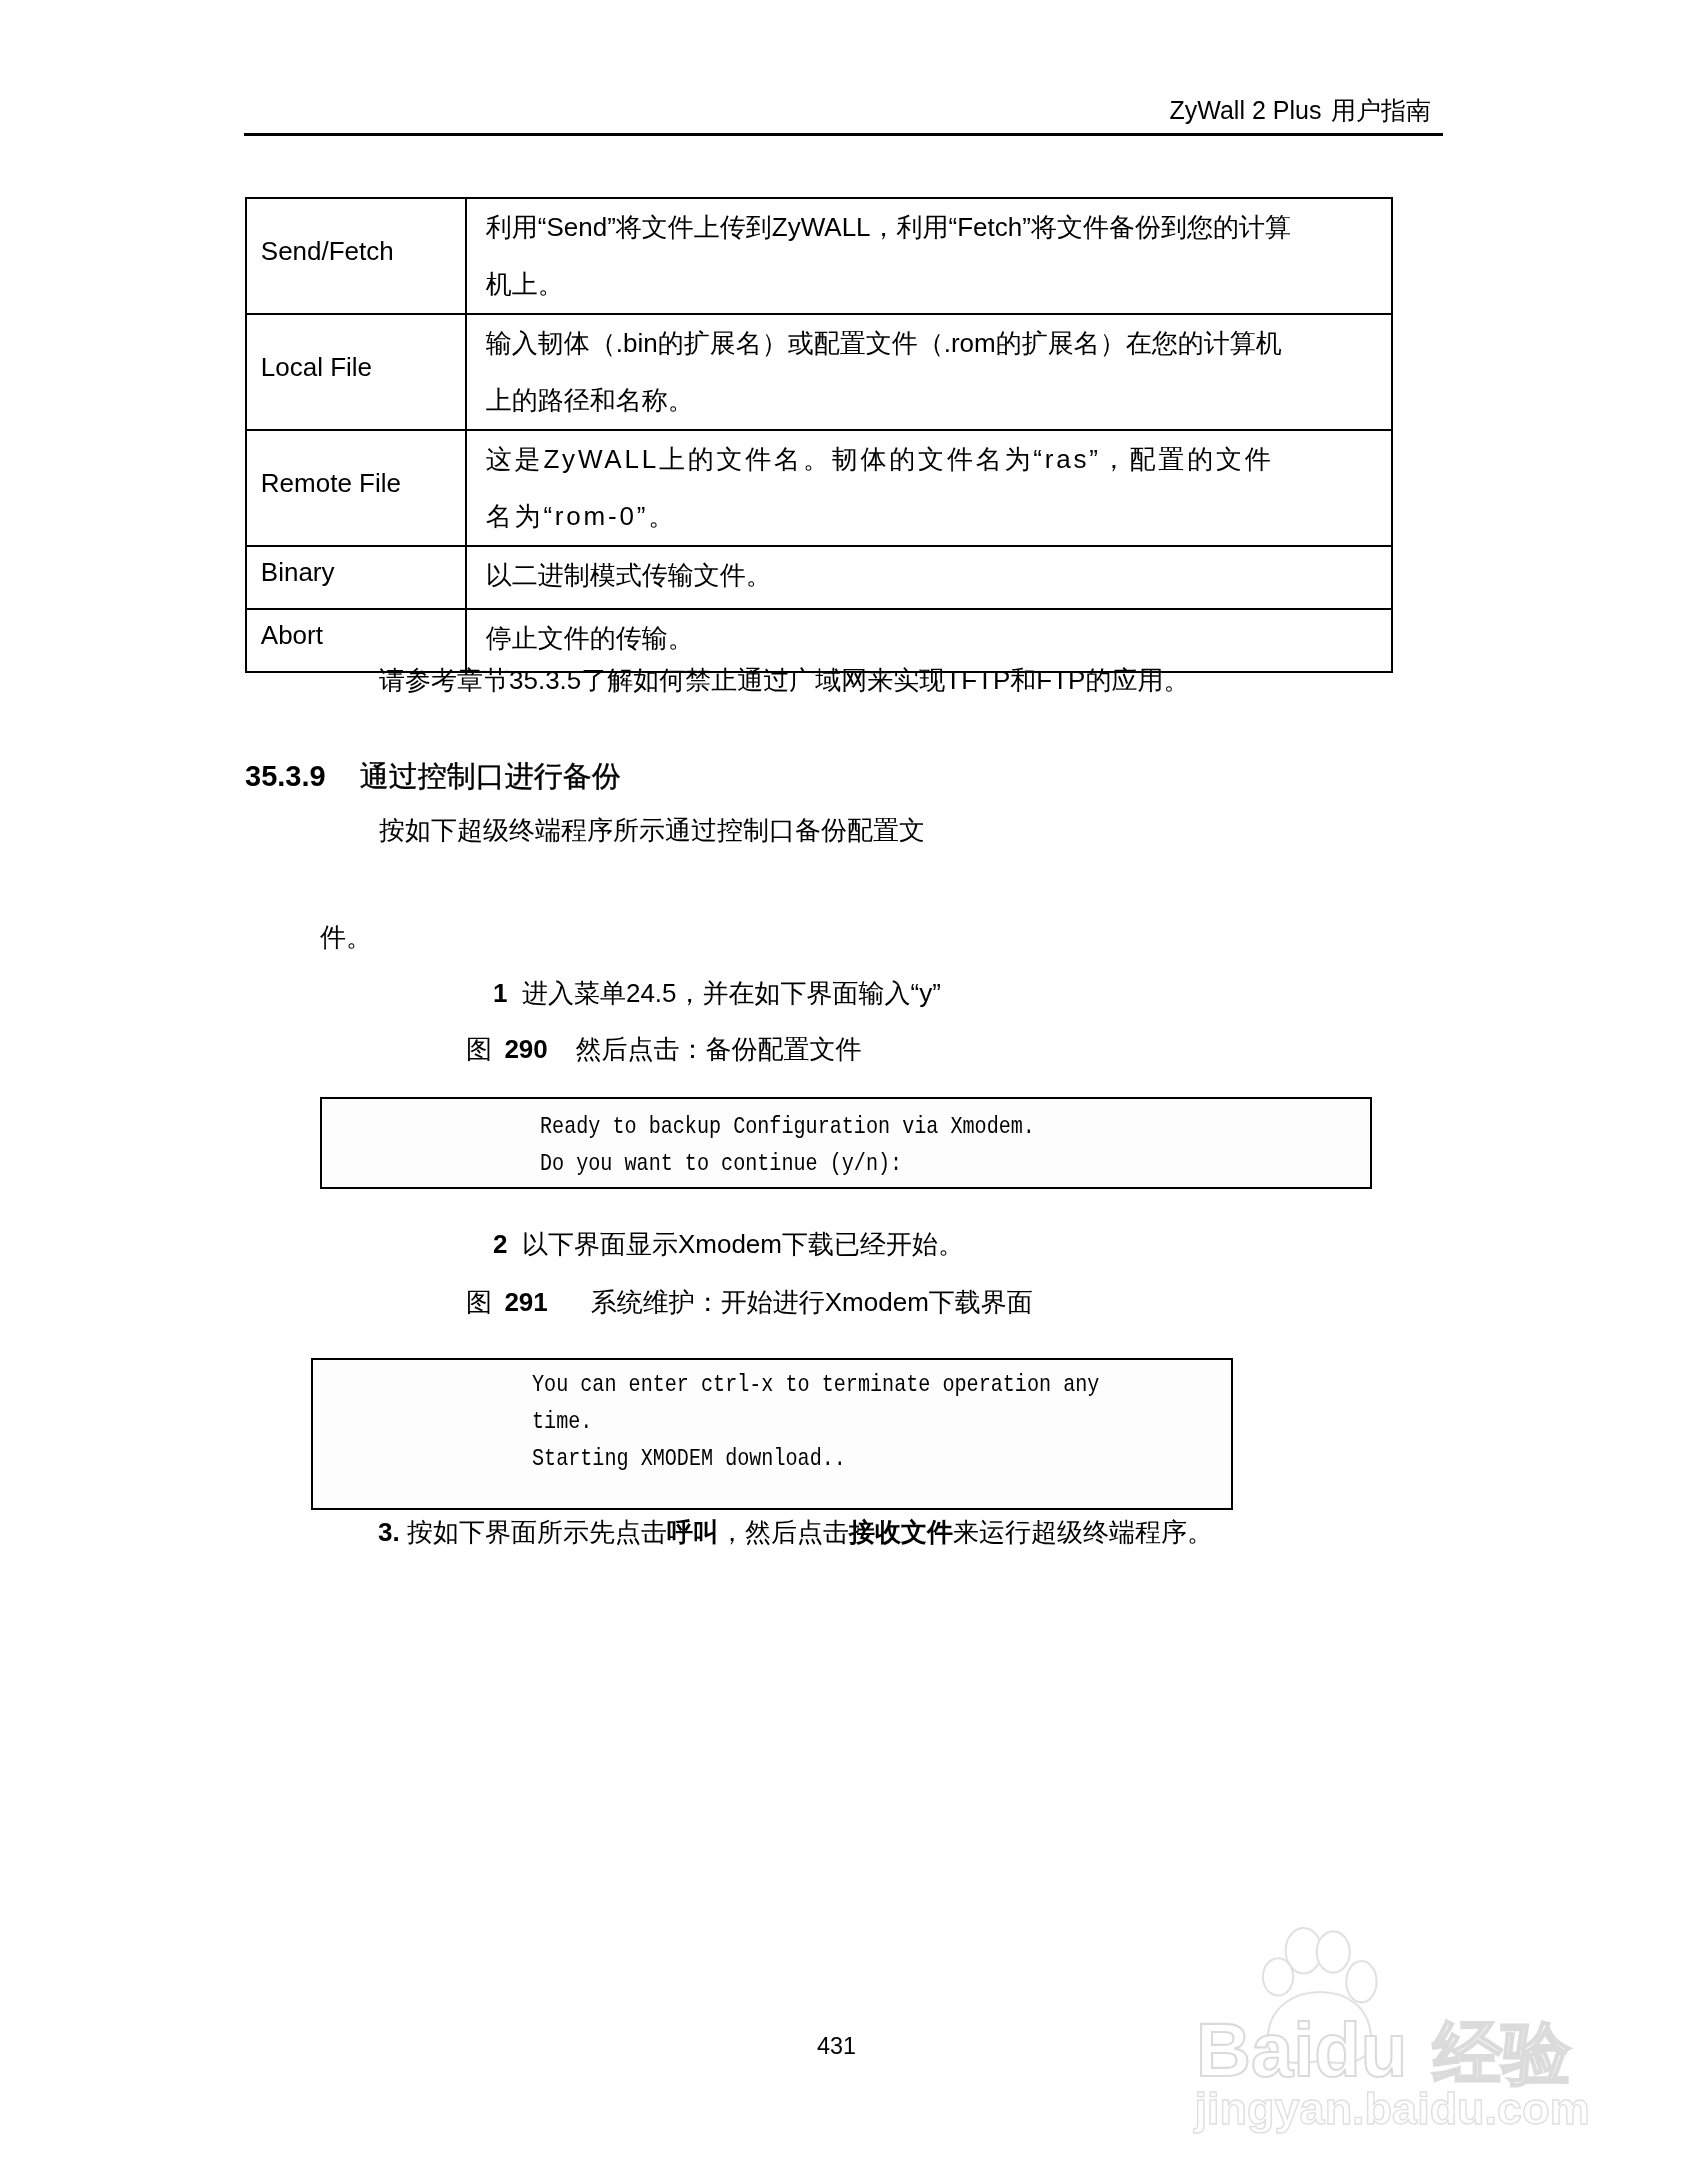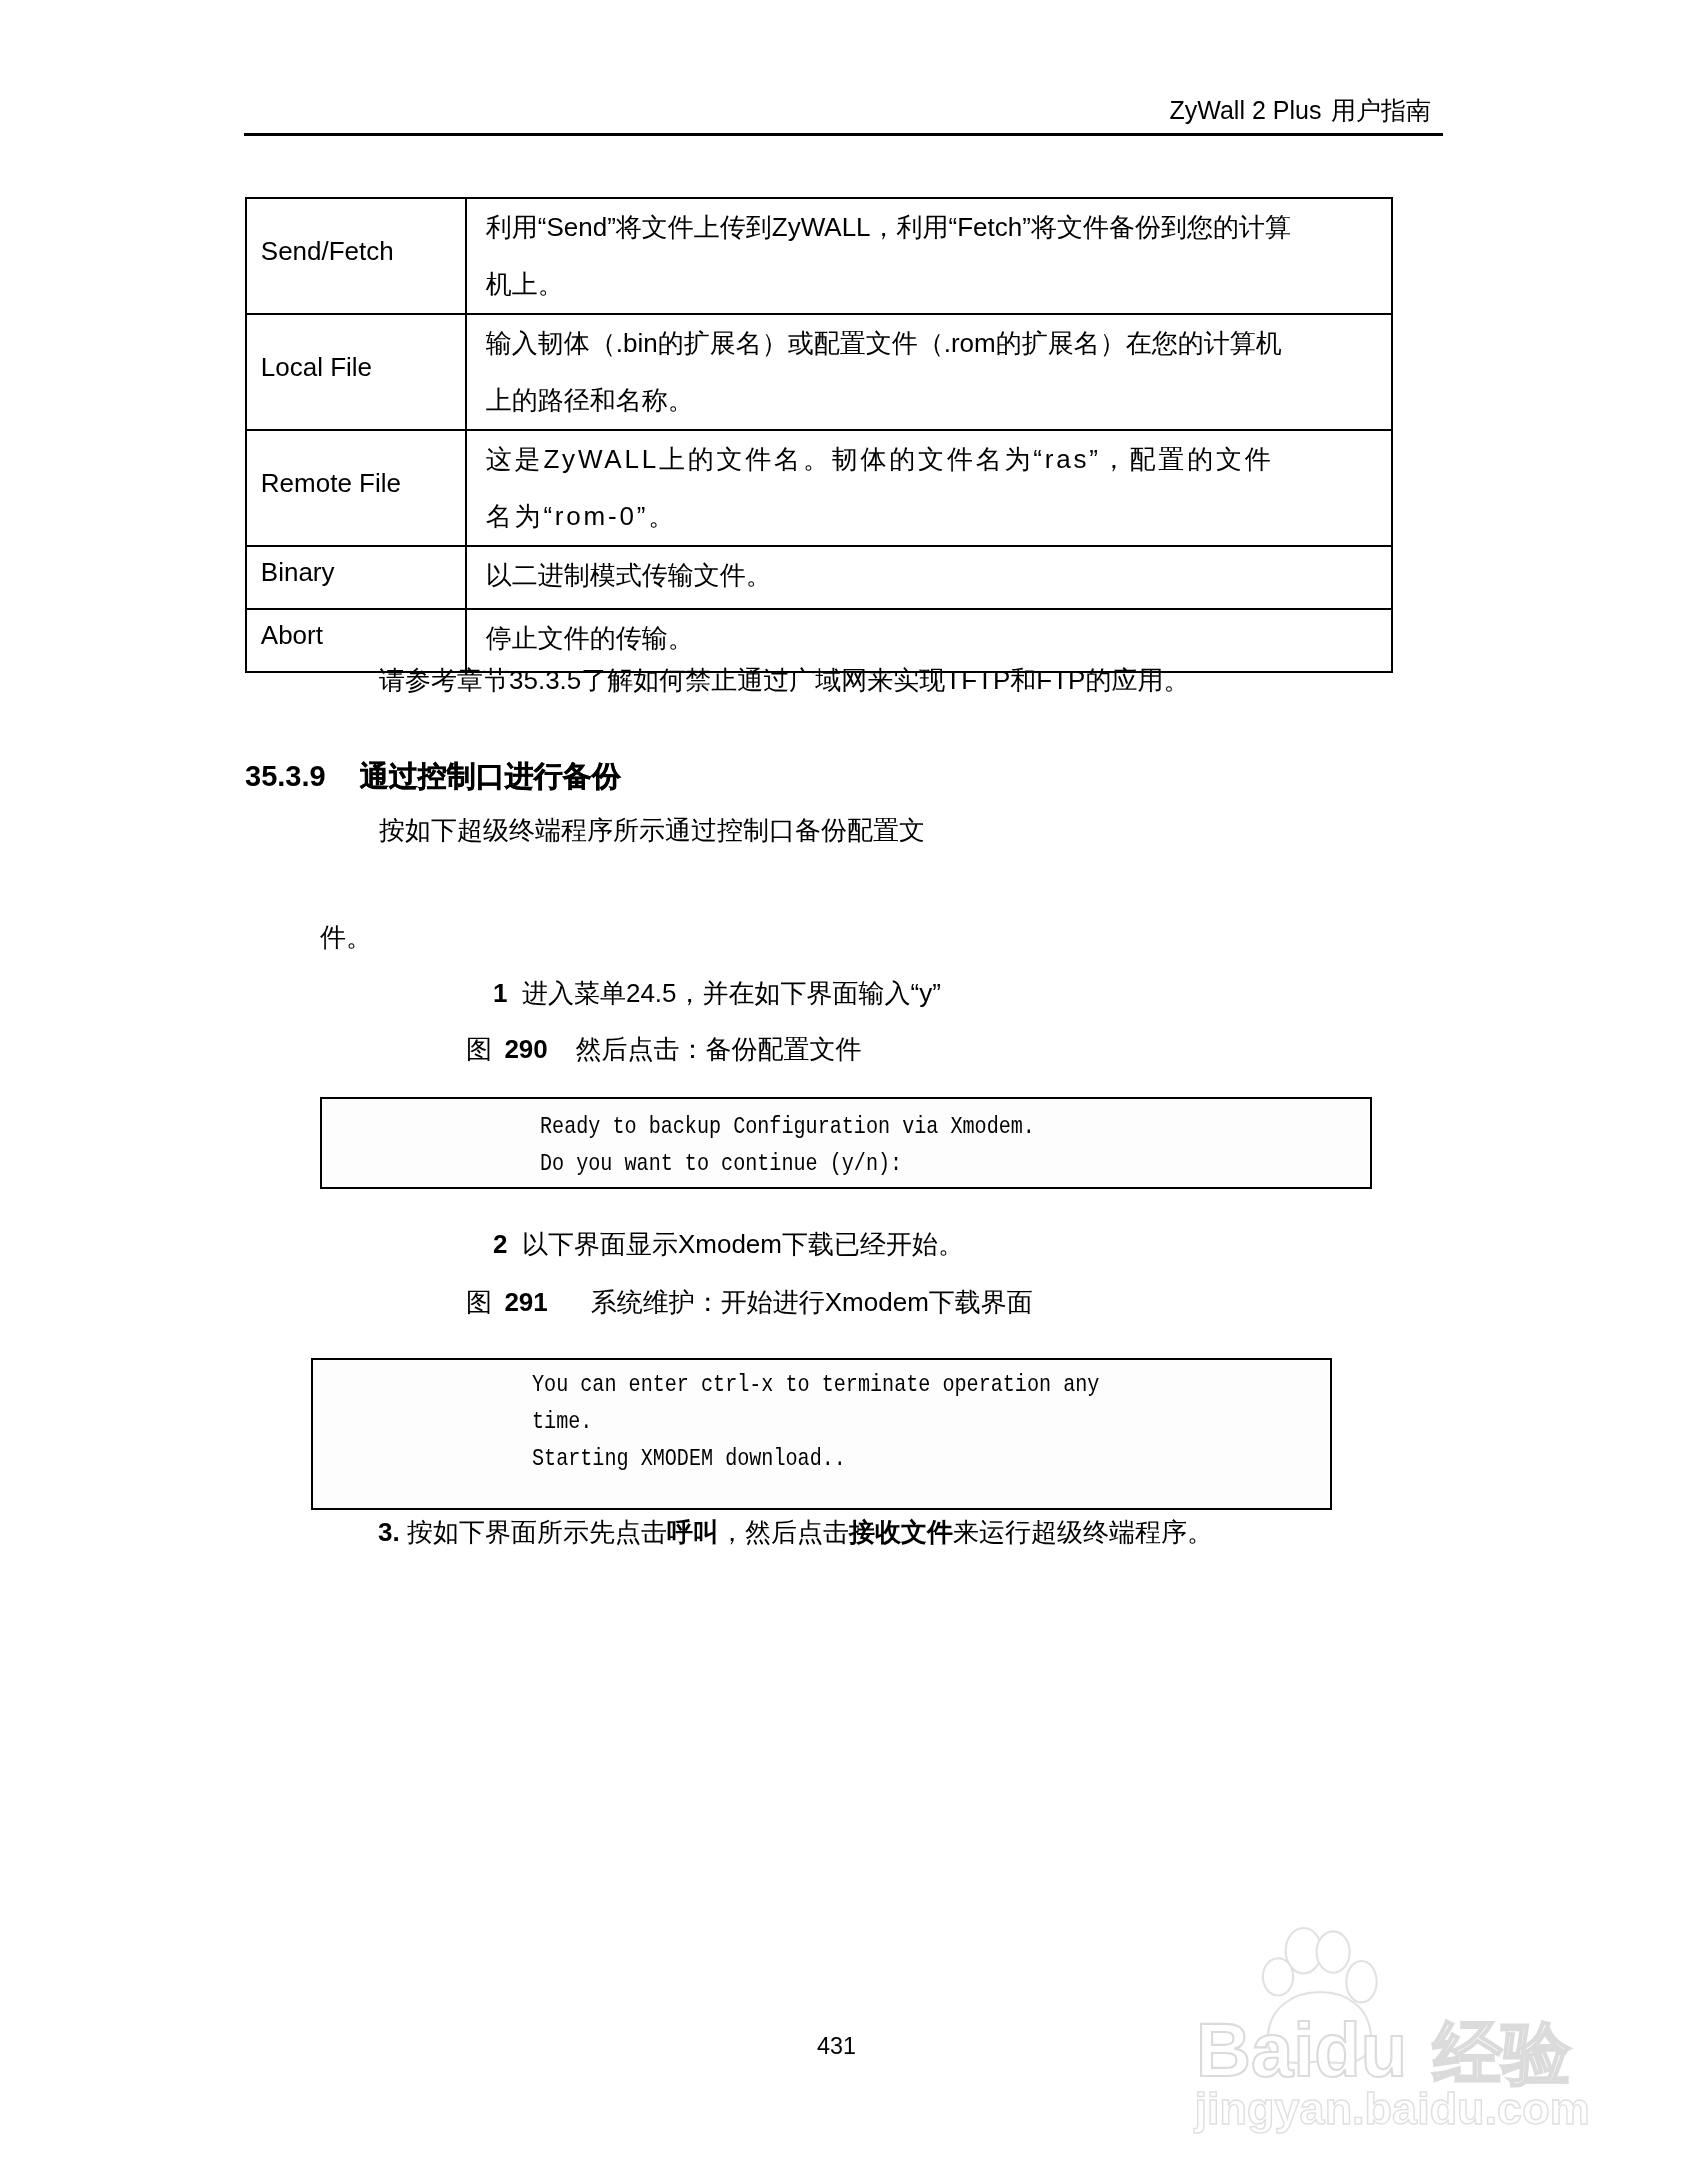--- a/index.html
+++ b/index.html
@@ -28,21 +28,21 @@
     .param-table td.desc { padding-left: 19px; padding-right: 0; line-height: 57px; vertical-align: top; }
     .param-table tr.tall td { height: 110px; }
     .param-table tr.short td { height: 61px; }
     .param-table tr.short td.desc { line-height: 57px; }
     .param-table td.label span { display: inline-block; transform: translateY(-5.5px); }
     .para { position: absolute; font-size: 26px; line-height: 32px; white-space: nowrap; }
     .section-heading {
       position: absolute; left: 245px; top: 757px; font-size: 29px; font-weight: bold; white-space: nowrap;
     }
     .section-heading .num { margin-right: 34px; }
-    .section-heading .title { font-weight: bold; margin-top: 40px; -webkit-text-stroke: 0.4px #000; }
+    .section-heading .title { font-weight: normal; margin-top: 40px; -webkit-text-stroke: 0.4px #000; }
     b.step { font-weight: bold; }
     .fig-caption { position: absolute; font-size: 26px; white-space: nowrap; }
     .fig-caption .fig-num { font-weight: bold; margin: 0 27.6px 0 12.4px; }
     .terminal {
       position: absolute; border: 2.8px solid #000; background: #fdfdfd; box-sizing: border-box;
       font-family: "Liberation Mono", "DejaVu Sans Mono", monospace;
       font-size: 23.4px; line-height: 37px;
     }
     .terminal .line { position: absolute; white-space: pre; transform: scaleX(0.86); transform-origin: left; }
     .page-number { position: absolute; left: 817px; top: 2033px; font-size: 23.4px; }
@@ -123,21 +123,21 @@
 </div>
 
 <div class="para" style="left:493px; top:1228px;">
   <b class="step">2</b>&nbsp;&nbsp;<span>以下界面显示Xmodem下载已经开始。</span>
 </div>
 
 <div class="fig-caption" style="left:466px; top:1285px;">
   <span>图</span><span class="fig-num" style="margin-right:43px;">291</span><span>系统维护：开始进行Xmodem下载界面</span>
 </div>
 
-<div class="terminal" style="left:311px; top:1358px; width:1021px; height:152px;">
+<div class="terminal" style="left:311px; top:1358px; width:922px; height:152px;">
   <div class="line" style="left:219px; top:6.9px;">You can enter ctrl-x to terminate operation any</div>
   <div class="line" style="left:219px; top:44px;">time.</div>
   <div class="line" style="left:219px; top:81px;">Starting XMODEM download..</div>
 </div>
 
 <div class="para" style="left:378px; top:1516px;">
   <b class="step">3.</b>&nbsp;<span>按如下界面所示先点击</span><b>呼叫</b><span>，然后点击</span><b>接收文件</b><span>来运行超级终端程序。</span>
 </div>
 
 <div class="page-number">431</div>

